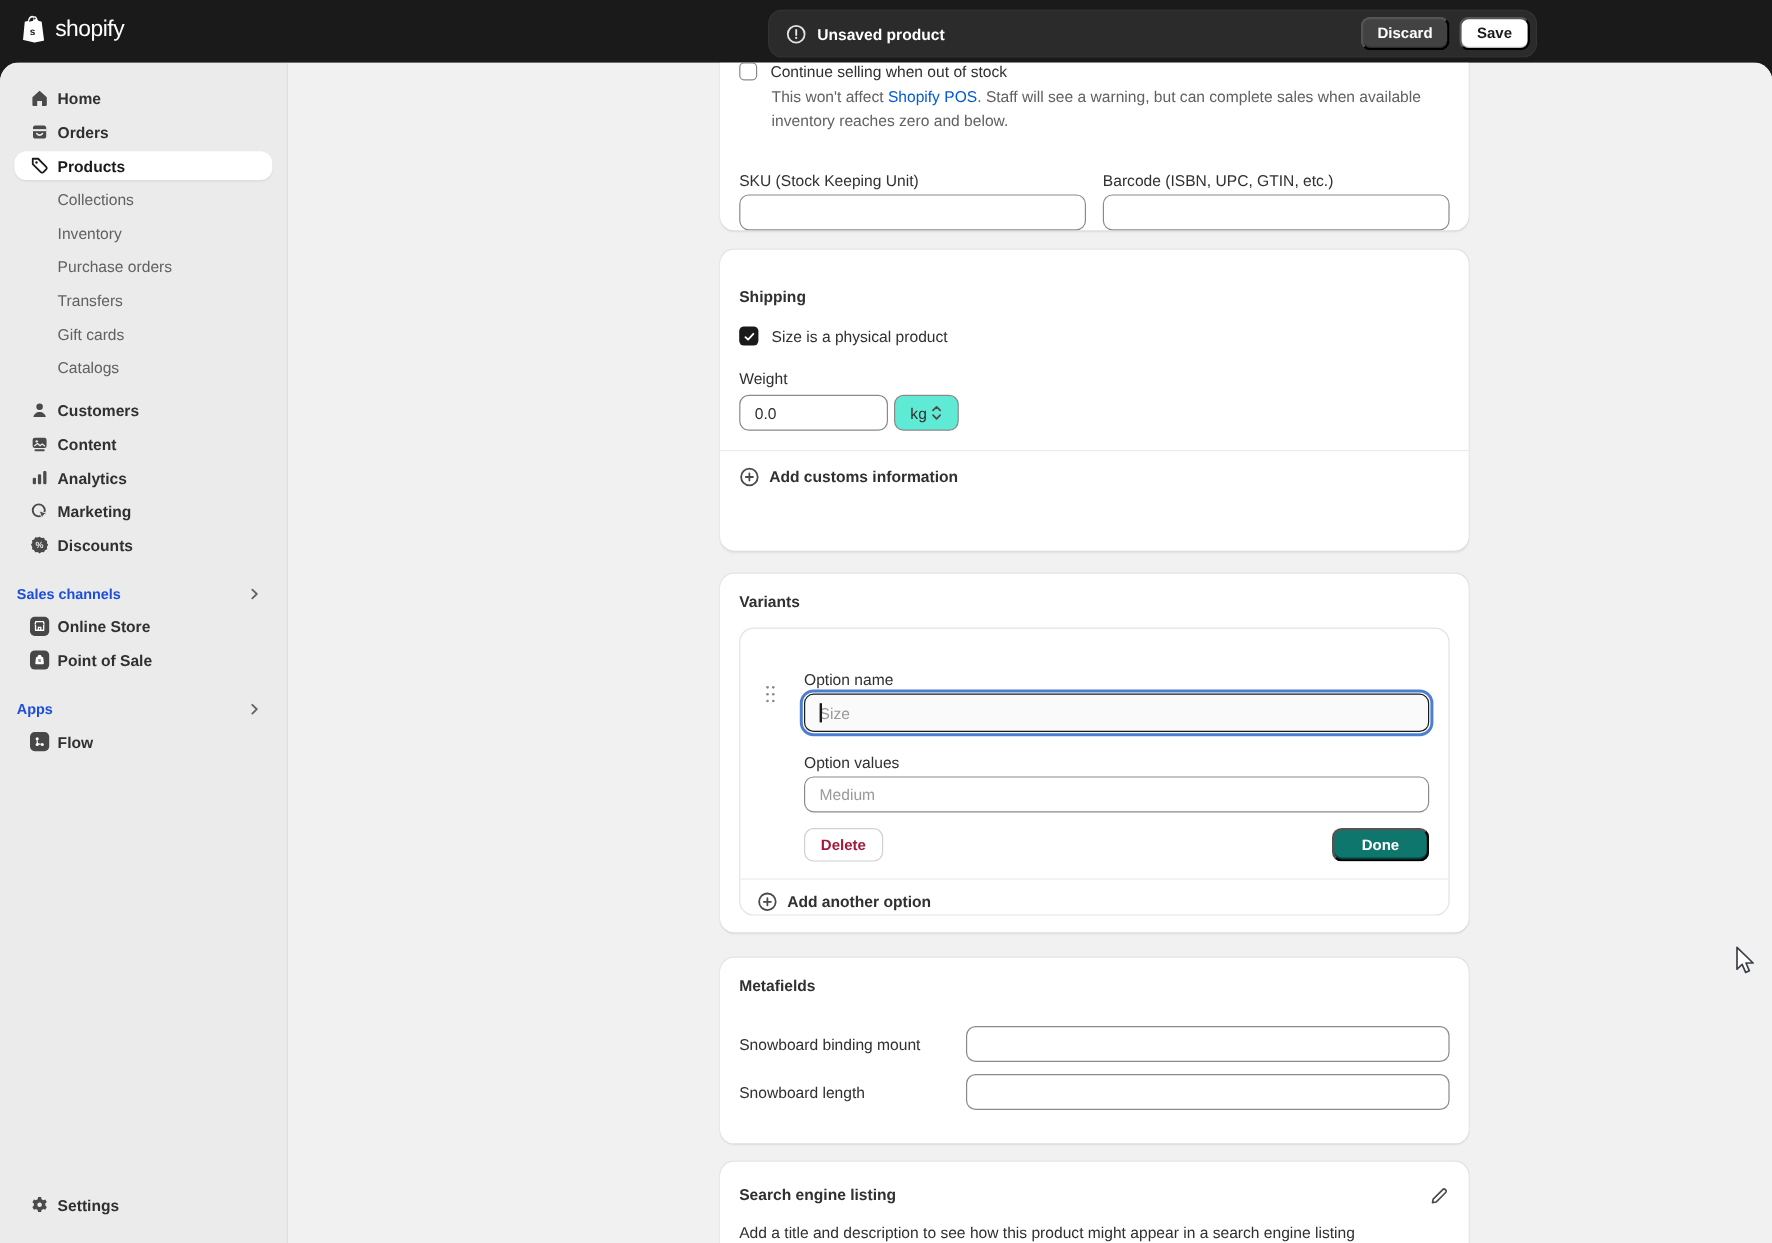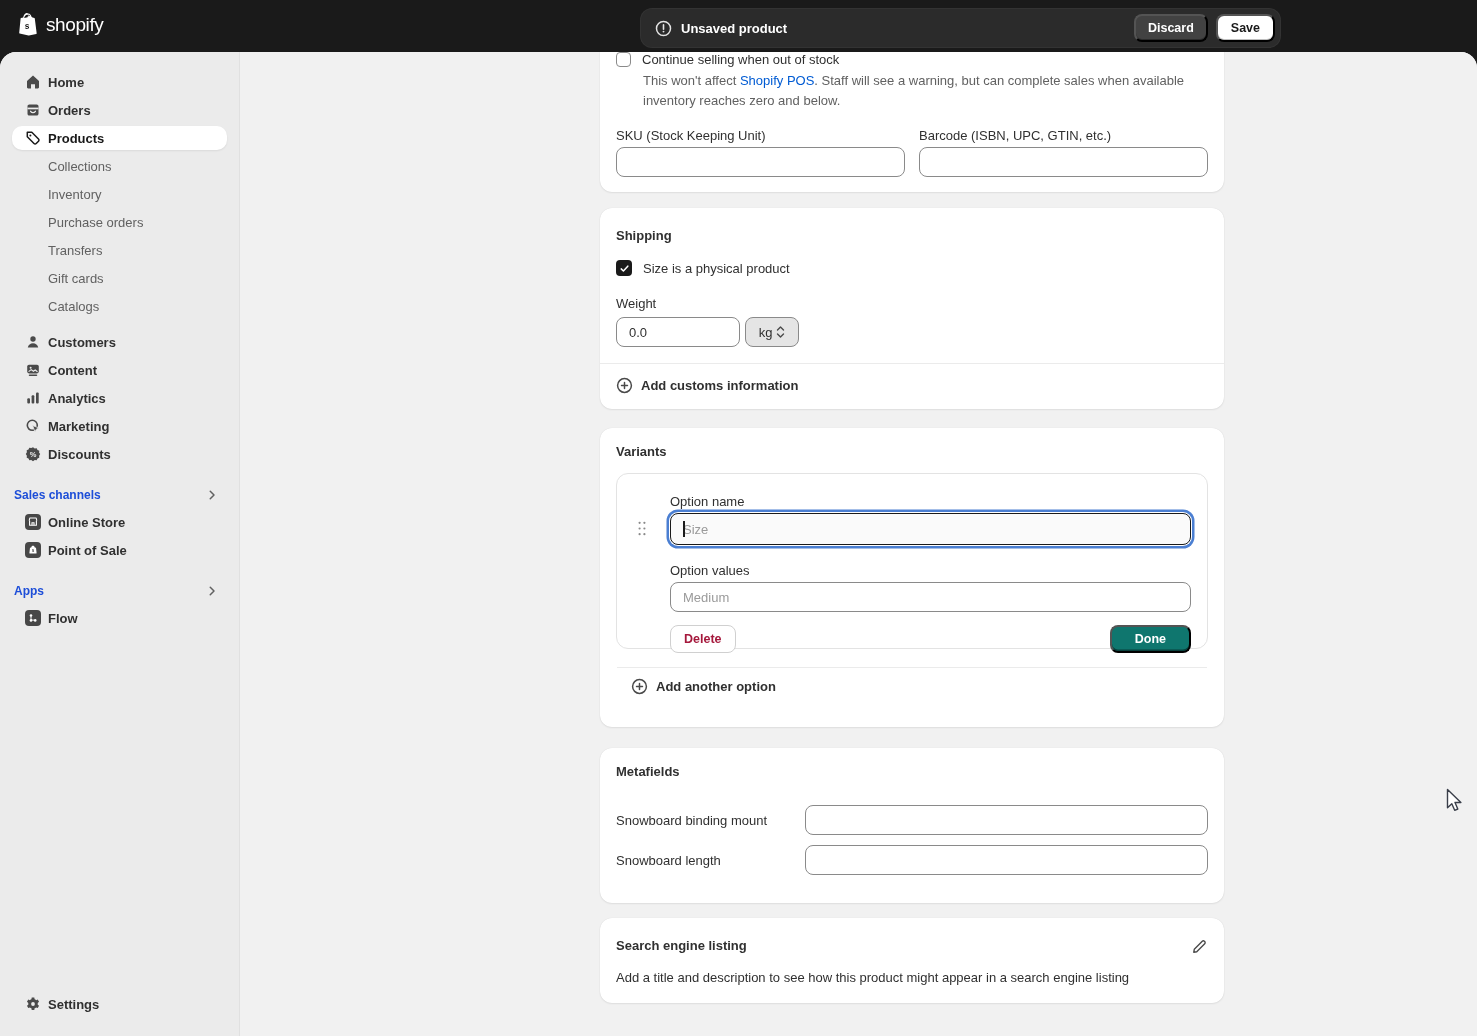--- a/index.html
+++ b/index.html
@@ -47,51 +47,51 @@
   .settings-row { position:absolute; left:12px; right:12px; bottom:20px; height:24px; border-radius:10px;
                   display:flex; align-items:center; padding-left:13px; gap:7px; font-weight:600; color:#303030; cursor:default; }
   .settings-row .nicon { color:#4a4a4a; display:inline-flex; }
 
   
   .main { flex:1; position:relative; background:#f1f1f1; }
   .content { position:absolute; left:360px; top:-22px; width:624px; }
   .card { background:#fff; border-radius:12px; box-shadow:0 1px 2px rgba(0,0,0,.07), 0 0 1px rgba(0,0,0,.12); }
   .card-title { font-size:13px; font-weight:700; color:#303030; }
 
-  label.fld { display:block; font-size:13px; color:#303030; margin-bottom:4px; }
+  label.fld { display:block; font-size:13px; color:#303030; margin-bottom:4px;margin-top:15px; }
   .input { width:100%; height:30px; border:1px solid #8a8a8a; border-radius:8px; background:#fff;
            font-family:inherit; font-size:13px; color:#303030; padding:0 12px; outline:none; }
   .input::placeholder { color:#9a9a9a; }
 
   .checkbox { width:15px; height:15px; border:1.5px solid #8a8a8a; border-radius:4px; background:#fff; flex:none; }
   .checkbox.checked { width:16px; height:16px; border:none; background:#1a1a1a; display:inline-flex;
                       align-items:center; justify-content:center; }
   .check-row { display:flex; align-items:center; gap:11px; }
   .check-row .lbl { color:#303030; }
 
   
   .card-inventory { height:162px; padding:22px 16px 0; margin-bottom:16px; overflow:hidden; }
   .help-text { margin:4px 0 0 27px; max-width:548px; color:#616161; line-height:20px; }
   .help-text a { color:#005bd3; text-decoration:none; }
   .two-col { display:grid; grid-template-columns:1fr 1fr; gap:14px; margin-top:17px; }
 
   
-  .card-shipping { height:201px; padding:20px 0 0; margin-bottom:19px; }
+  .card-shipping { height:251px; padding:32px 0 0; margin-bottom:19px; }
   .card-shipping .pad { padding:0 16px; }
   .weight-row { display:flex; gap:5px; margin-top:6px; }
   .weight-input { width:124px; }
-  .unit-select { width:54px; height:30px; border:1px solid #8a8a8a; border-radius:8px; background:#e5e5e5;
+  .unit-select { width:54px; height:30px; border:1px solid #8a8a8a; border-radius:8px; background:#5eead4;
                  display:flex; align-items:center; justify-content:center; gap:4px; color:#303030; }
   .divider { border-top:1px solid #ebebeb; margin-top:16px; }
   .plus-row { height:43px; display:flex; align-items:center; gap:8px; padding:0 16px; font-weight:600; color:#303030; cursor:default; }
   .plus-row .picon { color:#4a4a4a; display:inline-flex; }
 
   
   .card-variants { height:299px; padding:16px; margin-bottom:21px; }
-  .option-box { margin-top:14px; border:1px solid #e3e3e3; border-radius:12px; height:176px; position:relative; }
+  .option-box { margin-top:14px; border:1px solid #e3e3e3; border-radius:12px; height:240px; position:relative; }
   .option-fields { padding:20px 16px 0 53px; }
   .drag-handle { position:absolute; left:21px; top:47px; color:#8a8a8a; }
   .field-focused { position:relative; }
   .input-focused { height:32px; background:#fafafa; border:1.5px solid #1a1a1a;
                    box-shadow:0 0 0 1px #fff, 0 0 0 3.5px #4b7fd2; }
   .caret { position:absolute; left:13px; top:8px; width:1.5px; height:16px; background:#1a1a1a; }
   .btns-row { display:flex; justify-content:space-between; margin-top:13px; }
   .btn-delete { background:#fff; border:1px solid #d0d0d0; color:#a5183c; padding:0 13px; height:28px; }
   .btn-done { background:#0f766e; color:#fff; padding:0 23px; height:28px; box-shadow:inset 0 -1.5px 0 rgba(0,0,0,.45); }
   .option-divider { border-top:1px solid #ebebeb; margin-top:14px; }

